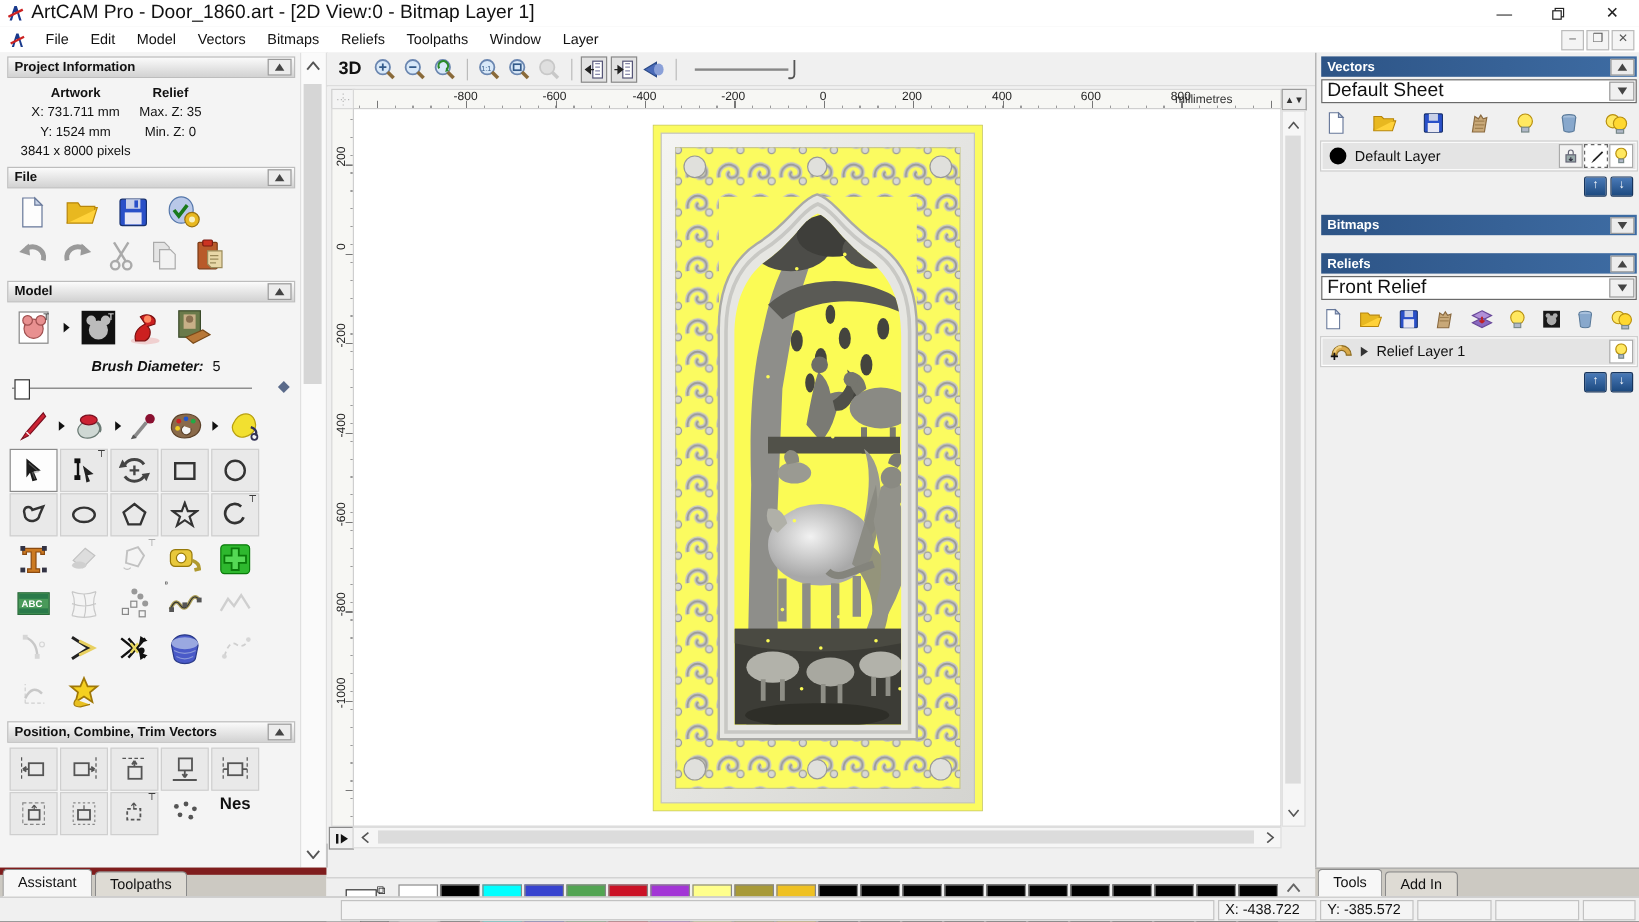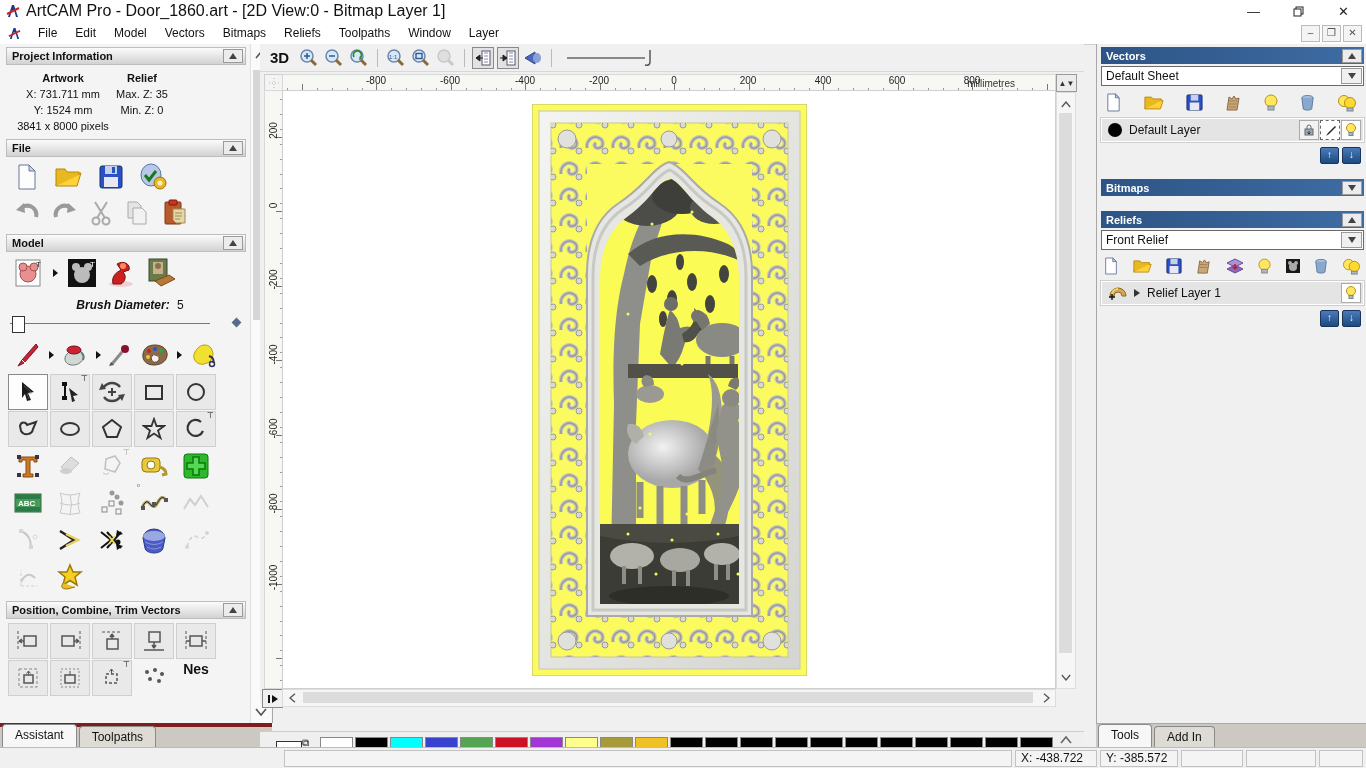--- a/index.html
+++ b/index.html
@@ -19,21 +19,21 @@
   
   .hdr{height:16px;margin:3px 4px 2px 6px;background:linear-gradient(#fbfbfb,#d2d2d2);border:1px solid #bdbdbd;
        display:flex;align-items:center;font-weight:bold;padding-left:5px;position:relative;}
   .rollup{position:absolute;right:2px;top:1px;width:18px;height:12px;background:#ececec;border:1px solid #9a9a9a;
           display:flex;align-items:center;justify-content:center;}
   .tri-up{width:0;height:0;border-left:4px solid transparent;border-right:4px solid transparent;border-bottom:6px solid #444;}
   .tri-dn{width:0;height:0;border-left:4px solid transparent;border-right:4px solid transparent;border-top:6px solid #444;}
   .bhdr{height:17px;margin:3px 3px 2px 4px;background:linear-gradient(90deg,#2d5486,#3e6ca3);color:#fff;font-weight:bold;
         display:flex;align-items:center;padding-left:5px;position:relative;}
   .bhdr .rollup{top:2px;}
-  .combo{height:18px;margin:1px 3px 2px 4px;background:#fff;border:1px solid #6a6a6a;display:flex;align-items:center;position:relative;padding-left:4px;font-size:12px;}
+  .combo{height:18px;margin:1px 3px 2px 4px;background:#fff;border:1px solid #6a6a6a;display:flex;align-items:center;position:relative;padding-left:4px;font-size:16px;}
   .combo .drop{position:absolute;right:1px;top:1px;bottom:1px;width:19px;background:#f0f0f0;border:1px solid #9a9a9a;display:flex;align-items:center;justify-content:center;}
   
   .left{position:absolute;left:0;top:44px;width:272px;height:679px;background:#f4f4f4;border-right:1px solid #a8a8a8;}
   .left-content{position:absolute;left:0;top:0;width:250px;height:100%;overflow:hidden;text-align:center;}
   .lscroll{position:absolute;right:1px;top:0;width:20px;height:100%;background:#fafafa;border-left:1px solid #e0e0e0;}
   .lthumb{position:absolute;left:2px;top:26px;width:15px;height:250px;background:#d6d6d6;}
   .chev{position:absolute;left:0;width:20px;height:22px;display:flex;align-items:center;justify-content:center;}
   .projinfo{display:flex;padding:3px 0 2px 10px;line-height:16px;}
   .projinfo .col1{width:106px;}
   .icon-row{display:flex;align-items:center;gap:4px;padding:4px 0 4px 14px;}
@@ -42,25 +42,25 @@
   .slider-row{position:relative;height:20px;margin:0 10px 4px 10px;}
   .slider-row .track{position:absolute;left:0;top:9px;width:200px;height:1px;background:#777;}
   .slider-row .handle{position:absolute;left:2px;top:2px;width:11px;height:15px;background:#fff;border:1px solid #333;}
   .slider-row .diamond{position:absolute;right:0px;top:5px;width:7px;height:7px;background:#5a6a8a;transform:rotate(45deg);}
   .toolgrid{display:grid;grid-template-columns:repeat(5,42px);grid-auto-rows:37px;padding:2px 0 2px 8px;}
   .tool{width:38px;height:34px;background:#e9e9e9;border:1px solid #cfcfcf;display:flex;align-items:center;justify-content:center;position:relative;}
   .tool.active{background:#fdfdfd;border:1px solid #8a8a8a;}
   .tool.plain{background:transparent;border-color:transparent;}
   .pin{position:absolute;right:1px;top:0;font-size:8px;line-height:8px;color:#000;}
   .posrow{display:grid;grid-template-columns:repeat(5,42px);grid-auto-rows:37px;padding:2px 0 0 8px;}
-  .ltabs{position:absolute;left:0;top:723px;width:272px;height:24px;background:#ccc9c2;border-top:4px solid #7f1d1d;display:flex;align-items:flex-end;padding-left:2px;box-sizing:border-box;}
+  .ltabs{position:absolute;left:0;top:723px;width:272px;height:24px;background:#ccc9c2;border-top:6px solid #7f1d1d;display:flex;align-items:flex-end;padding-left:2px;box-sizing:border-box;}
   .tab{border:1px solid #8a8a8a;border-bottom:none;border-radius:4px 4px 0 0;background:#dedbd4;padding:3px 12px 3px 12px;margin-right:2px;font-size:12px;}
   .tab.active{background:#f7f7f7;padding-bottom:5px;position:relative;z-index:2;}
   
-  .center{position:absolute;left:260px;top:44px;width:824px;height:679px;}
+  .center{position:absolute;left:272px;top:44px;width:824px;height:679px;}
   .toolbar{position:absolute;left:0;top:0;width:100%;height:28px;background:#f0f0f0;border-bottom:1px solid #d8d8d8;display:flex;align-items:center;gap:3px;padding-left:10px;box-sizing:border-box;}
   .tb3d{font-weight:bold;font-size:15px;margin-right:6px;}
   .tbsep{width:1px;height:18px;background:#bbb;margin:0 4px;}
   .tbbtn{width:22px;height:22px;display:flex;align-items:center;justify-content:center;}
   .tbbtn.pressed{border:1px solid #8a8a8a;background:#e2e2e2;box-sizing:border-box;}
   .tbslider{position:relative;width:90px;height:20px;margin-left:8px;}
   .tbslider .line{position:absolute;left:0;top:9px;width:78px;height:2px;background:#888;}
   .canvas-wrap{position:absolute;left:0;top:28px;width:824px;height:631px;background:#f0f0f0;}
   .corner{position:absolute;left:4px;top:2px;width:18px;height:16px;border:1px solid #cfcfcf;background:#f4f4f4;}
   .hruler{position:absolute;left:22px;top:2px;width:772px;height:16px;border:1px solid #d8d8d8;background:#f7f7f4;

